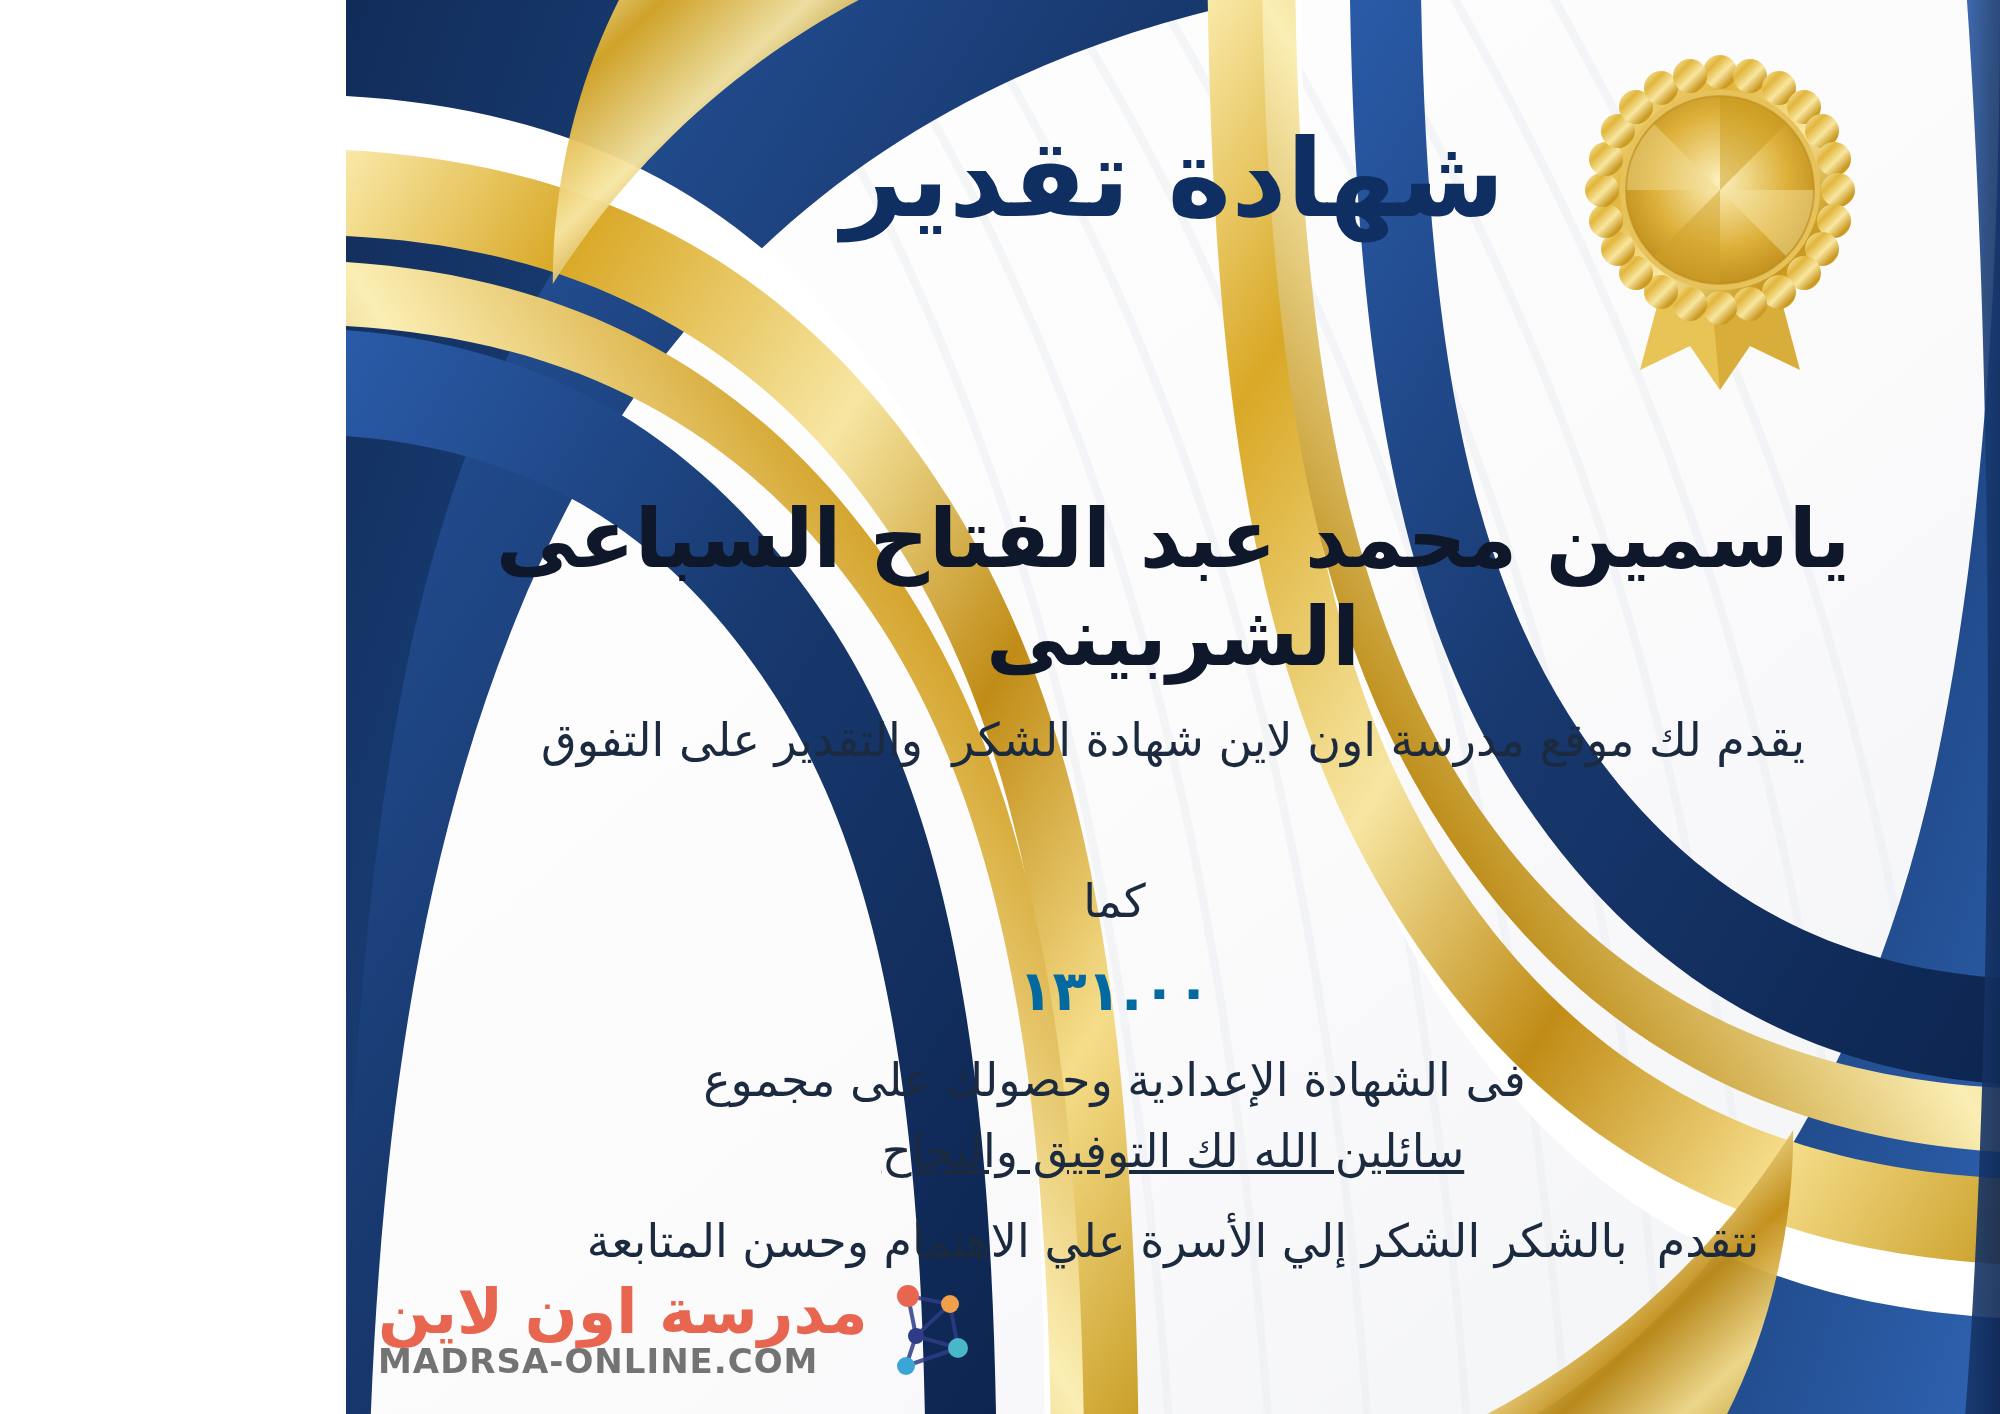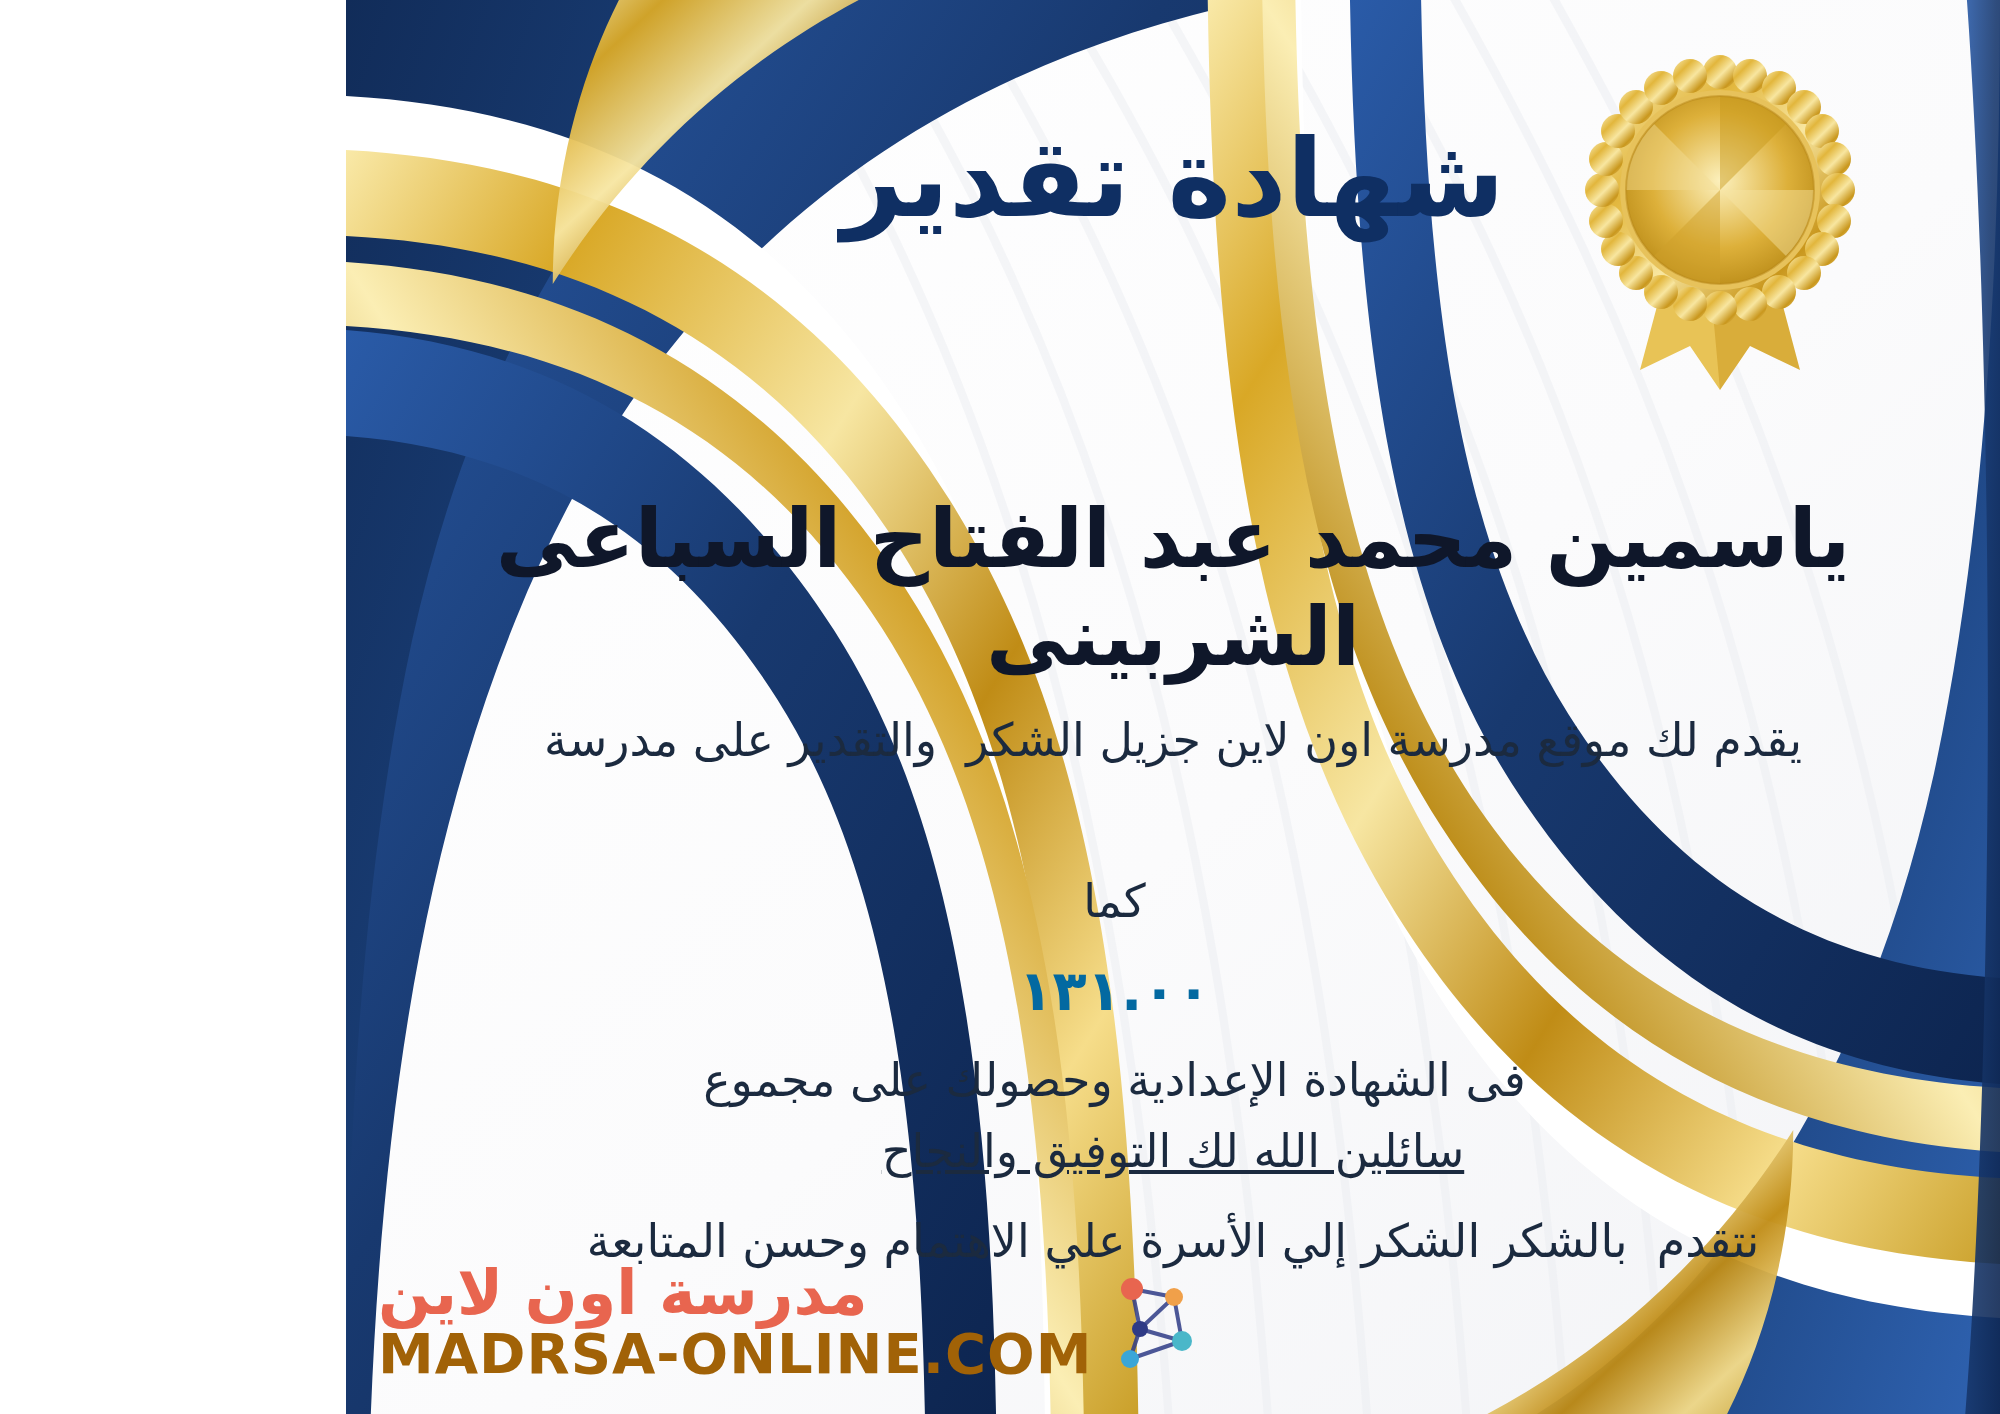--- a/index.html
+++ b/index.html
@@ -109,23 +109,23 @@
     align-items: flex-end;
     line-height: 1.05;
   }
   .logo-ar {
     font-size: 62px;
     font-weight: 700;
     color: #e8654f;
     letter-spacing: -1px;
   }
   .logo-en {
-    font-size: 56px;
-    font-weight: 700;
-    color: #a16207;
+    font-size: 34px;
+    font-weight: 700;
+    color: #737373;
     letter-spacing: 1px;
     direction: ltr;
   }
   .logo-mark {
     width: 110px;
     height: 110px;
     position: relative;
   }
 
   
@@ -291,21 +291,21 @@
       <circle r="94" fill="none" stroke="#b8881a" stroke-width="2" opacity="0.5"></circle>
     </g>
   </svg>
 
   <div class="content">
     <div class="cert-title">شهادة تقدير</div>
 
     <div class="recipient-name">ياسمين محمد عبد الفتاح السباعى الشربينى</div>
 
     <div class="body-block">
-      <span class="body-line">يقدم لك موقع مدرسة اون لاين جزيل الشكر  والتقدير على مدرسة</span>
+      <span class="body-line">يقدم لك موقع مدرسة اون لاين شهادة الشكر  والتقدير على التفوق</span>
       <span class="body-line">
         <span>كما</span>
         <span class="score">١٣١.٠٠</span>
         <span>فى الشهادة الإعدادية وحصولك على مجموع</span>
       </span>
       <span class="body-line">نتقدم  بالشكر الشكر إلي الأسرة علي الاهتمام وحسن المتابعة</span>
     </div>
 
     <div class="closing-line">سائلين الله لك التوفيق  والنجاح</div>
   </div>

